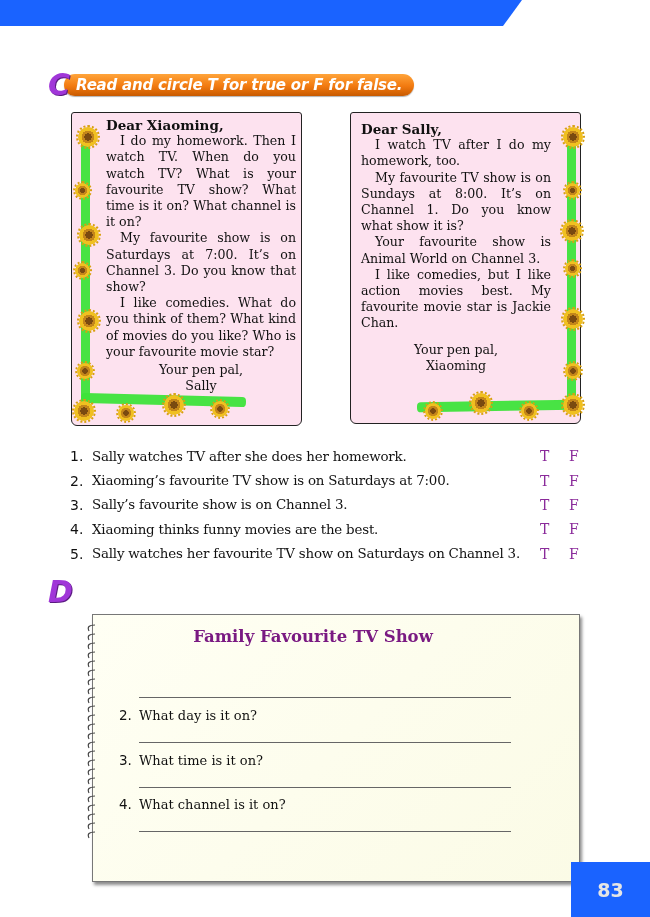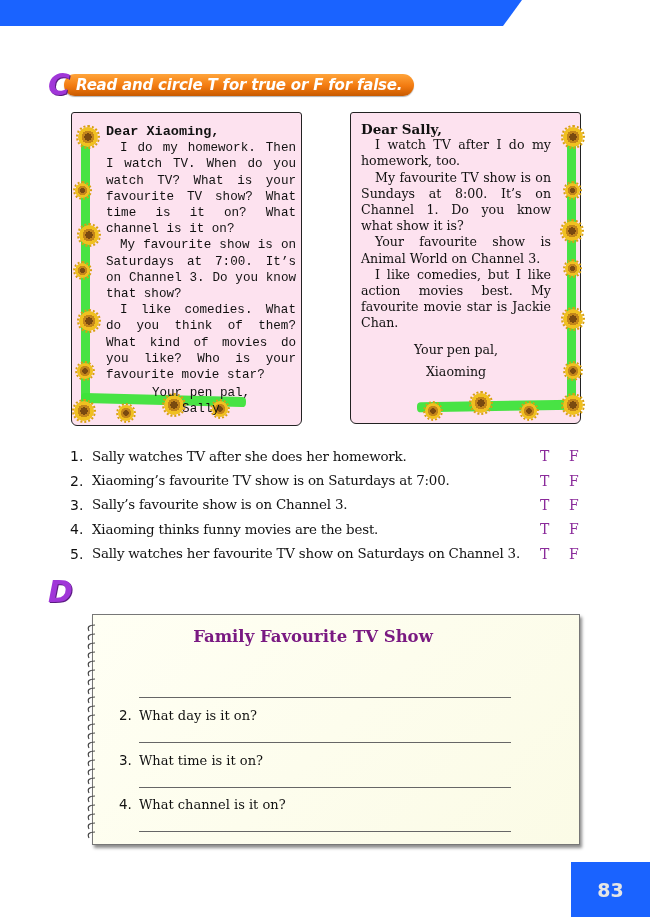--- a/index.html
+++ b/index.html
@@ -26,42 +26,42 @@
   #sec-d { left: 48px; top: 577px; }
 
   .letter-card {
     position: absolute; background: #fde2ef; border: 1.5px solid #222;
     border-radius: 3px 3px 6px 6px;
     font-family: "DejaVu Serif", serif; font-size: 12.6px; line-height: 16.2px; color: #111;
   }
   #letter-left { left: 71px; top: 112px; width: 231px; height: 314px; }
   #letter-right { left: 350px; top: 112px; width: 231px; height: 312px; }
   .letter-body { position: absolute; }
-  #letter-left .letter-body { left: 34px; top: 11px; width: 190px; font-family: Liberation Mono, monospace; }
+  #letter-left .letter-body { left: 34px; top: 4px; width: 190px; }
   #letter-right .letter-body { left: 10px; top: 8px; width: 190px; }
   .greeting { font-weight: bold; font-size: 13.5px; }
   .para { text-indent: 14px; text-align: justify; }
   .signoff { text-align: center; margin-top: 2px; }
 
   .vine { position: absolute; background: #3ee33a; border-radius: 4px; opacity: 0.95; }
   .flower { position: absolute; width: 20px; height: 20px; border-radius: 50%;
     background: radial-gradient(circle, #7a4a10 0 25%, #c4861a 26% 45%, #f0c020 46% 70%, rgba(240,192,32,0) 71%);
   }
   .flower::before { content: ""; position: absolute; inset: -2px; border-radius: 50%;
     border: 2px dotted #d8a010; }
 
   .tf-list { position: absolute; left: 70px; top: 444px; width: 520px; }
   .tf-row { position: relative; height: 24.4px; display: flex; align-items: center; font-size: 13.4px; }
   .tf-num { font-family: "DejaVu Sans", sans-serif; font-size: 14px; width: 22px; }
   .tf-text { flex: 1; letter-spacing: -0.2px; }
   .tf-t, .tf-f { position: absolute; color: #8a2a9a; font-size: 14px; }
   .tf-t { left: 470px; }
   .tf-f { left: 499px; }
 
-  .notebook { position: absolute; left: 92px; top: 614px; width: 488px; height: 231px;
+  .notebook { position: absolute; left: 92px; top: 614px; width: 488px; height: 268px;
     background: linear-gradient(135deg, #fffff4 0%, #fbfbe6 100%);
     border: 1.5px solid #777; box-shadow: 2px 3px 3px rgba(0,0,0,0.45);
   }
   .spiral { position: absolute; left: -8px; top: 6px; width: 14px; height: 222px; }
   .notebook-title { position: absolute; left: 0; top: 12px; width: 440px; text-align: center;
     color: #7a1a82; font-weight: bold; font-size: 16.5px; }
   .q-item { position: absolute; left: 26px; font-size: 13px; }
   .q-num { font-family: "DejaVu Sans", sans-serif; font-size: 13.5px; display: inline-block; width: 20px; }
   .answer-line { position: absolute; left: 46px; width: 372px; height: 1px; background: #666; }
 
@@ -119,21 +119,21 @@
   <div class="flower" style="left:74px; top:290px; width:16px; height:16px;"></div>
   <div class="flower" style="left:120px; top:280px;"></div>
   <div class="flower" style="left:170px; top:290px; width:16px; height:16px;"></div>
   <div class="letter-body">
     <div class="greeting">Dear Sally,</div>
     <div class="para">I watch TV after I do my homework, too.</div>
     <div class="para">My favourite TV show is on Sundays at 8:00. It’s on Channel 1. Do you know what show it is?</div>
     <div class="para">Your favourite show is Animal World on Channel 3.</div>
     <div class="para">I like comedies, but I like action movies best. My favourite movie star is Jackie Chan.</div>
     <div class="signoff" style="margin-top:10px">Your pen pal,</div>
-    <div class="signoff" style="margin-top:6px">Xiaoming</div>
+    <div class="signoff" style="margin-top:0">Xiaoming</div>
   </div>
 </div>
 
 <div class="tf-list">
   <div class="tf-row">
     <span class="tf-num">1.</span>
     <span class="tf-text">Sally watches TV after she does her homework.</span>
     <span class="tf-t">T</span>
     <span class="tf-f">F</span>
   </div>

